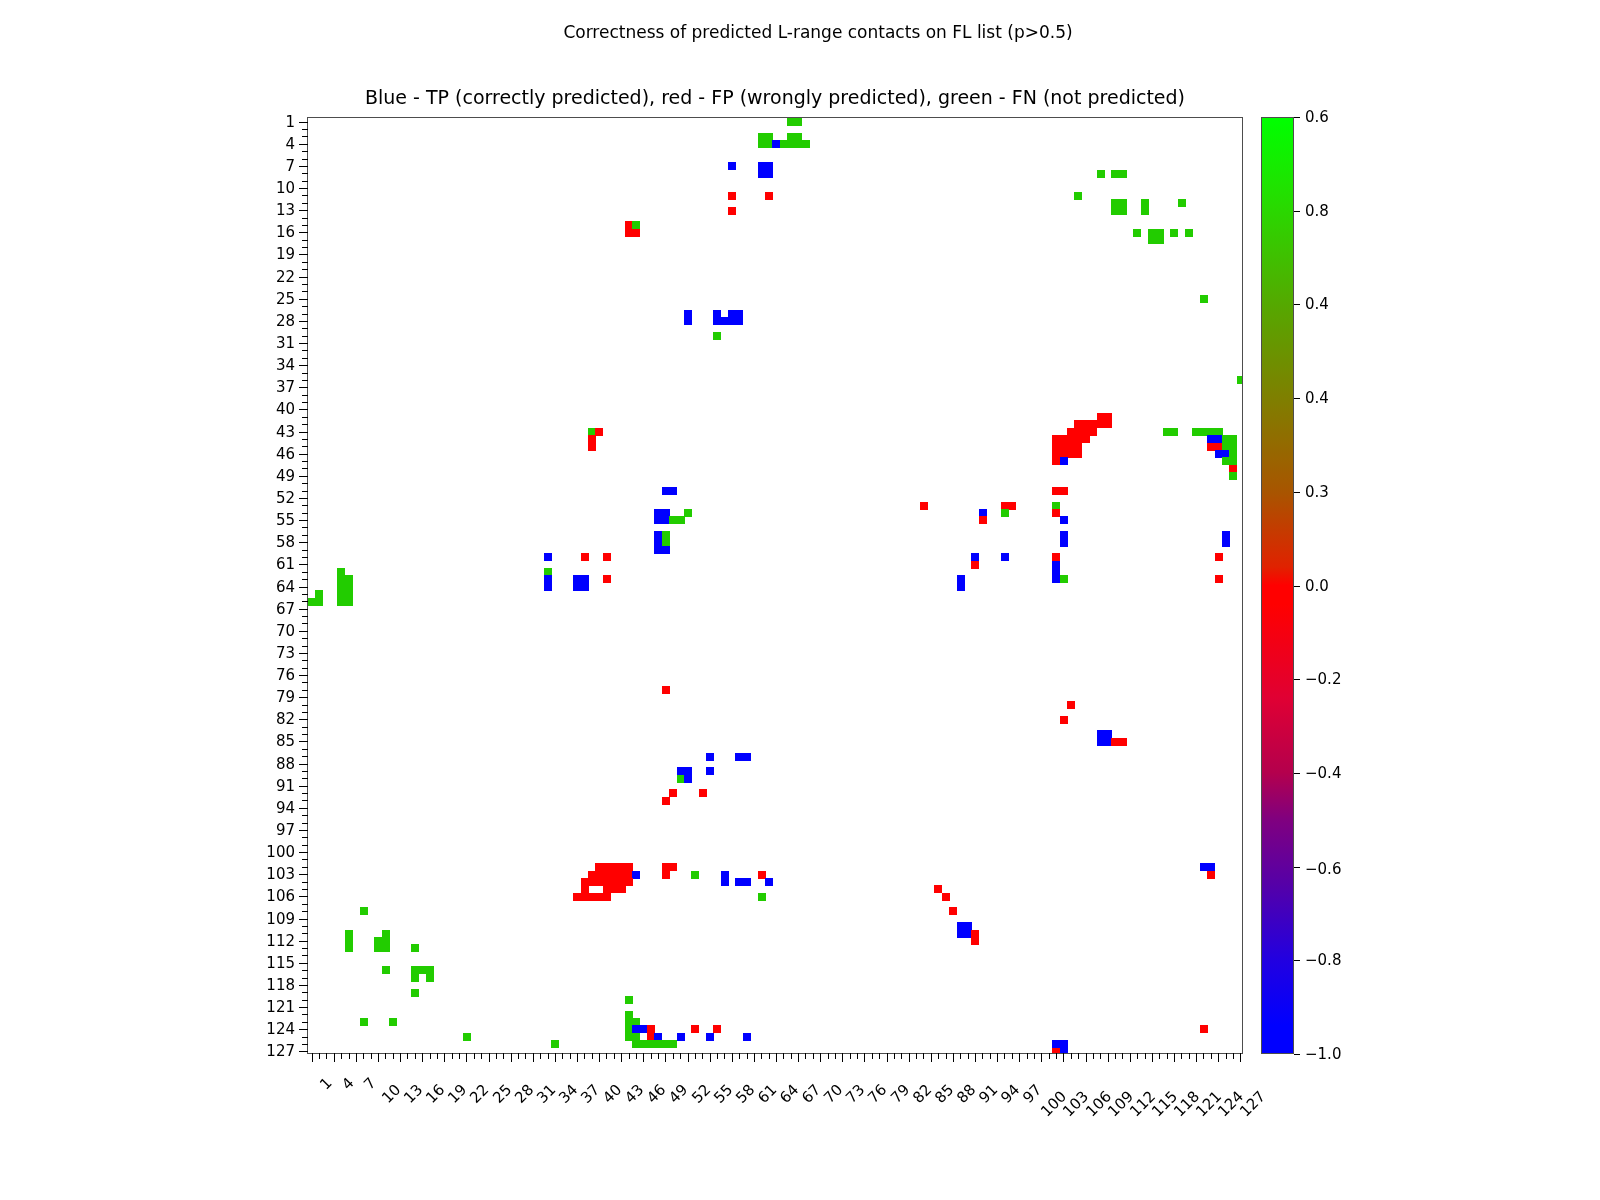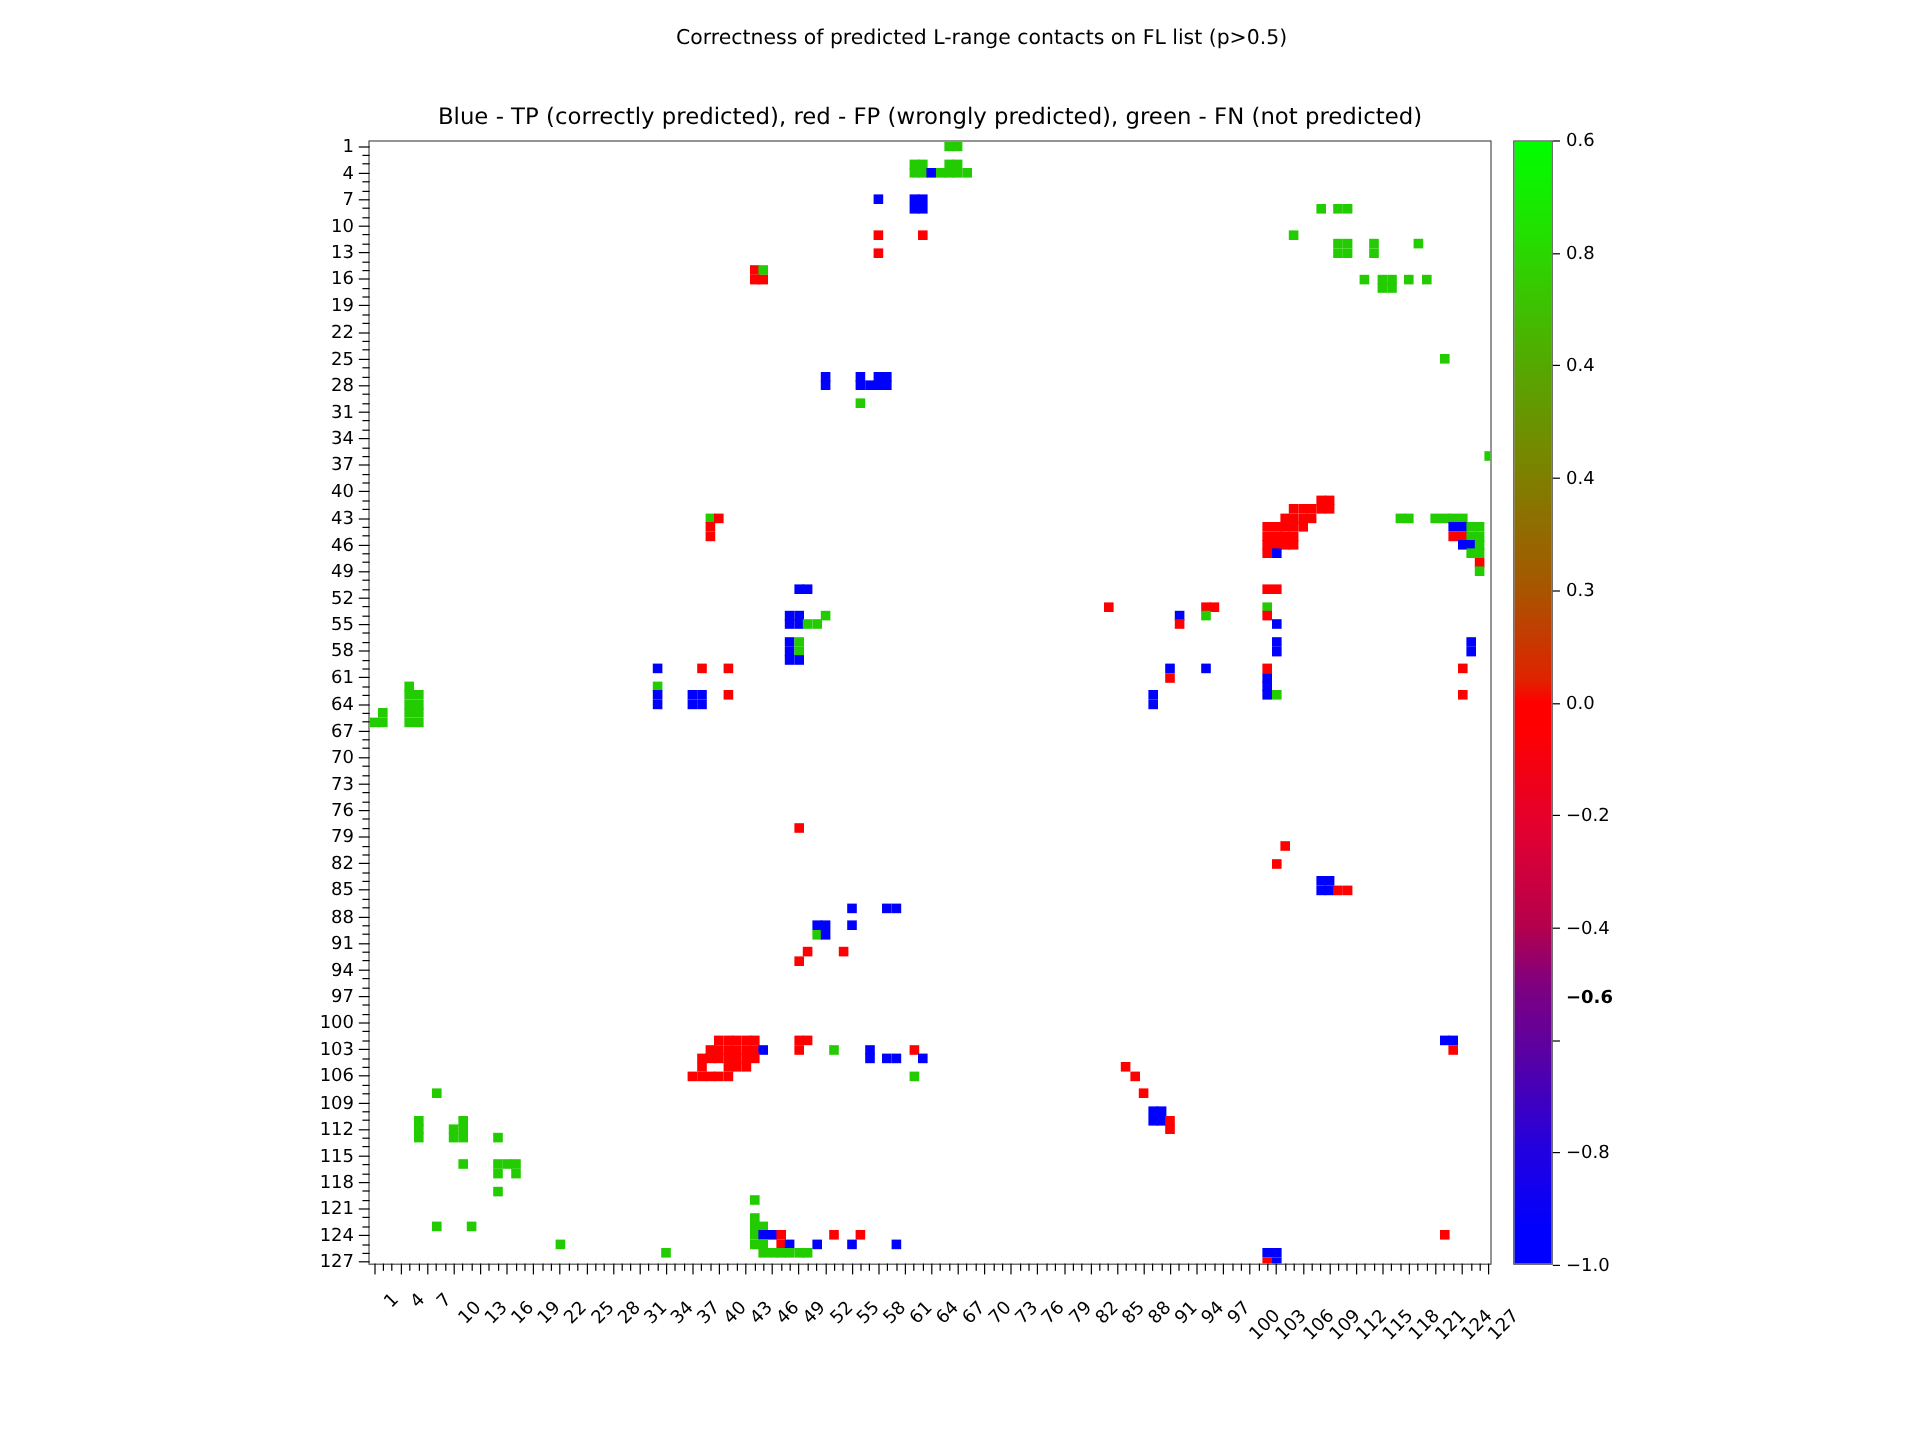--- a/index.html
+++ b/index.html
@@ -819,21 +819,21 @@
         <div class="cb-label" style="top: 281.1px;">0.4</div>
         <div class="cb-tick" style="top: 374.8px;"></div>
         <div class="cb-label" style="top: 374.8px;">0.3</div>
         <div class="cb-tick" style="top: 468.5px;"></div>
         <div class="cb-label" style="top: 468.5px;">0.0</div>
         <div class="cb-tick" style="top: 562.2px;"></div>
         <div class="cb-label" style="top: 562.2px;">−0.2</div>
         <div class="cb-tick" style="top: 655.9px;"></div>
         <div class="cb-label" style="top: 655.9px;">−0.4</div>
         <div class="cb-tick" style="top: 749.6px;"></div>
-        <div class="cb-label" style="top: 714px; font-weight: bold;">−0.6</div>
+        <div class="cb-label" style="top: 752px;">−0.6</div>
         <div class="cb-tick" style="top: 843.3px;"></div>
         <div class="cb-label" style="top: 843.3px;">−0.8</div>
         <div class="cb-tick" style="top: 937px;"></div>
         <div class="cb-label" style="top: 937px;">−1.0</div>
       </div>
   </div>
 
 </div>
 
 </body></html>

